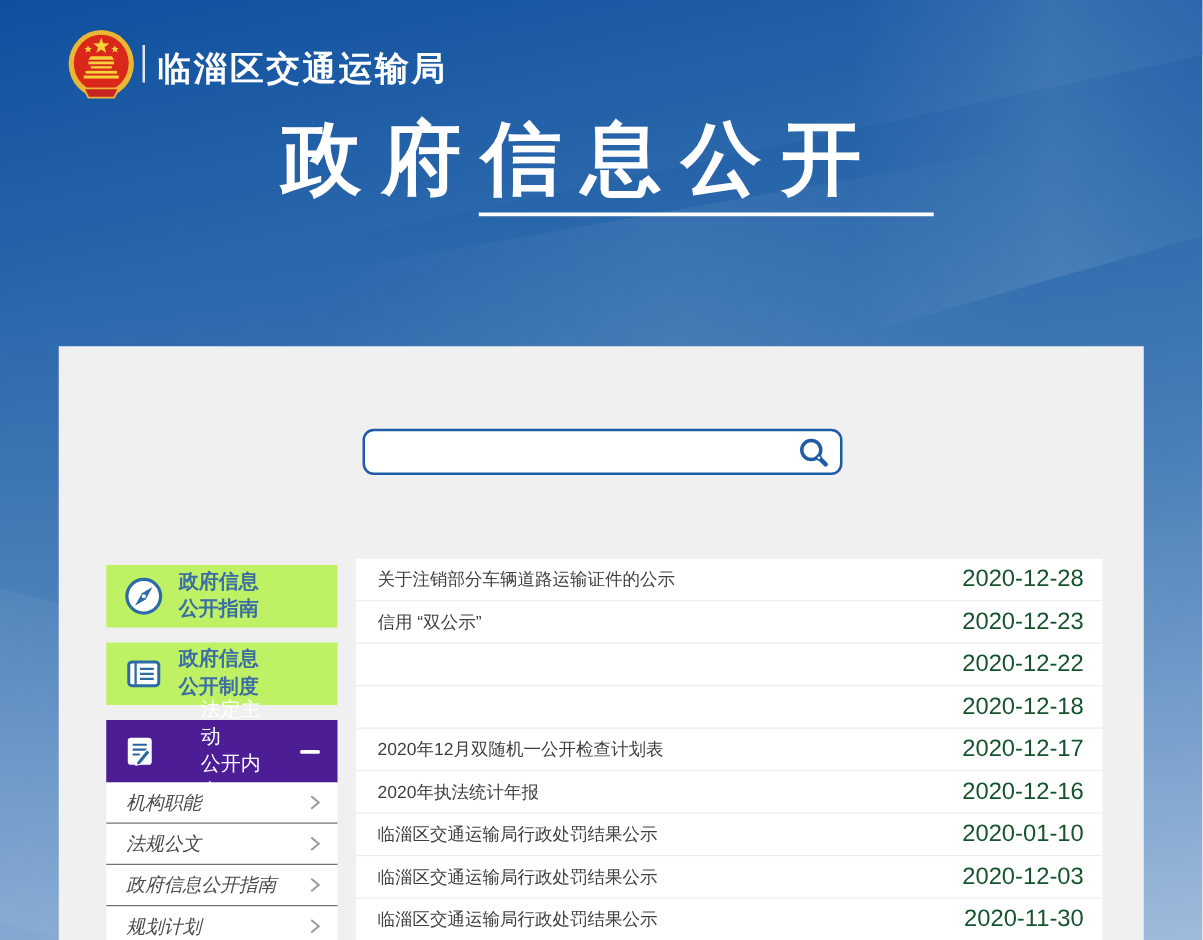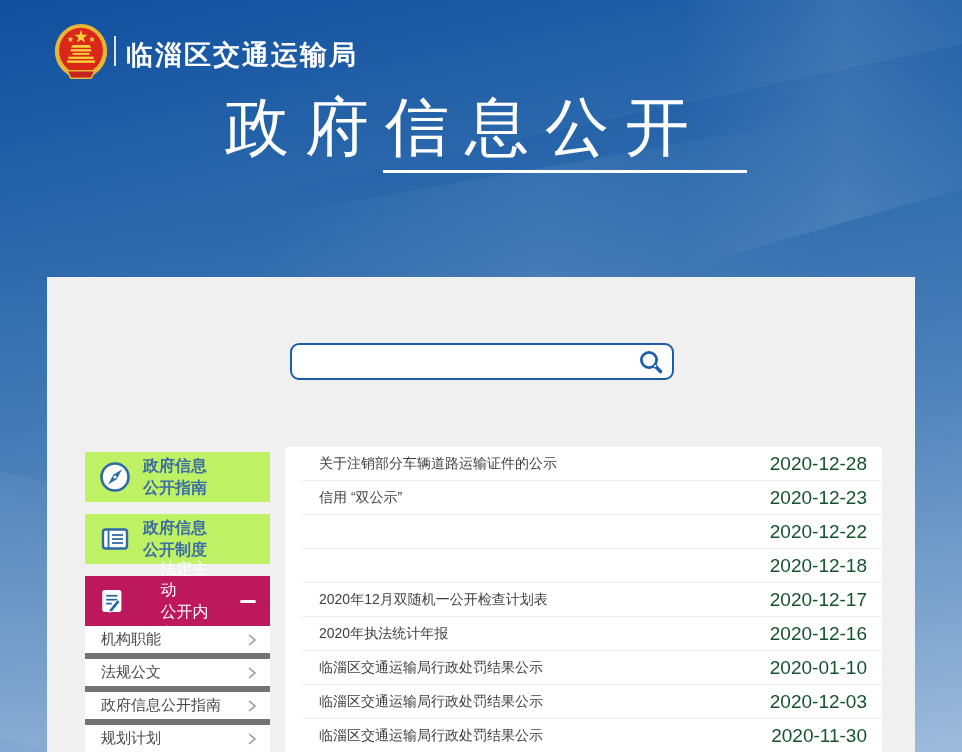--- a/index.html
+++ b/index.html
@@ -16,43 +16,43 @@
            background:linear-gradient(100deg,rgba(255,255,255,0) 30%,rgba(255,255,255,.07) 50%,rgba(255,255,255,0) 70%);
            transform:rotate(-10deg); }
   .deco3 { bottom:-40px; left:-120px; width:700px; height:260px;
            background:linear-gradient(80deg,rgba(255,255,255,.08),rgba(255,255,255,0) 60%);
            transform:rotate(14deg); }
 
   .emblem { position:absolute; left:53px; top:22px; width:56px; height:60px; }
   .header-divider { position:absolute; left:114px; top:36px; width:2px; height:30px; background:rgba(255,255,255,.85); }
   .site-name { position:absolute; left:126px; top:37px; color:#fff; font-size:27px; font-weight:bold; letter-spacing:2px; white-space:nowrap; }
   .page-title { position:absolute; left:0; top:84px; width:930px; text-align:center; color:#fff;
-                font-size:64px; font-weight:normal; letter-spacing:16px; white-space:nowrap; }
+                font-size:64px; font-weight:bold; letter-spacing:16px; white-space:nowrap; }
   .title-underline { position:absolute; left:383px; top:170px; width:364px; height:3px; background:#fff; }
 
   .panel { position:absolute; left:47px; top:277px; width:868px; height:475px; background:#f0f0f1; }
 
   .search-box { position:absolute; left:243px; top:66px; width:384px; height:37px; background:#fff;
                 border:2px solid #1d5ca7; border-radius:9px; display:flex; align-items:center; overflow:hidden; }
   .search-input { flex:1; height:100%; border:none; outline:none; font-size:15px; padding:0 10px; color:#333; background:transparent; }
   .search-btn { width:42px; height:100%; border:none; background:transparent; display:flex; align-items:center; justify-content:center; cursor:pointer; }
 
   .sidebar { position:absolute; left:38px; top:175px; width:185px; }
   .side-card { height:50px; background:#bef264; display:flex; align-items:center; padding:0 8px 0 12px; margin-bottom:12px; cursor:pointer; }
   .side-card .txt { margin-left:10px; font-size:16px; font-weight:bold; color:#3c6da5; line-height:1.35; }
-  .side-card.active { background:#be185d; margin-bottom:0;gap:24px; }
+  .side-card.active { background:#4c1d95; margin-bottom:0;gap:24px; }
   .side-card.active .txt { color:#fff; font-weight:normal; }
   .minus { margin-left:auto; margin-right:6px; width:18px; height:3px; background:#fff; border-radius:2px; }
 
   .subitems { background:#fff; }
   .subitem { height:33px; display:flex; align-items:center; padding:0 13px 0 16px;
-             font-size:15px; color:#4a4a4a; border-bottom:6px solid #737373; cursor:pointer; }
+             font-size:15px; color:#4a4a4a; border-bottom:1px solid #737373; cursor:pointer;font-style:italic; }
   .subitem .chev { margin-left:auto; display:flex; }
 
-  .news { position:absolute; left:238px; top:170px; width:597px; background:#fff;padding-left:17px; }
+  .news { position:absolute; left:238px; top:170px; width:597px; background:#fff; }
   .news-row { height:34px; display:flex; align-items:center; padding:0 15px 0 17px;
               border-bottom:1px solid #ededed; cursor:pointer; }
   .news-title { font-size:14px; color:#3f3f3f; white-space:nowrap; overflow:hidden; text-overflow:ellipsis; max-width:440px; }
   .news-date { margin-left:auto; font-size:19px; color:#14532d; white-space:nowrap; }
 </style>
 </head>
 <body>
 
 <div class="page">
   <div class="deco deco1"></div>

